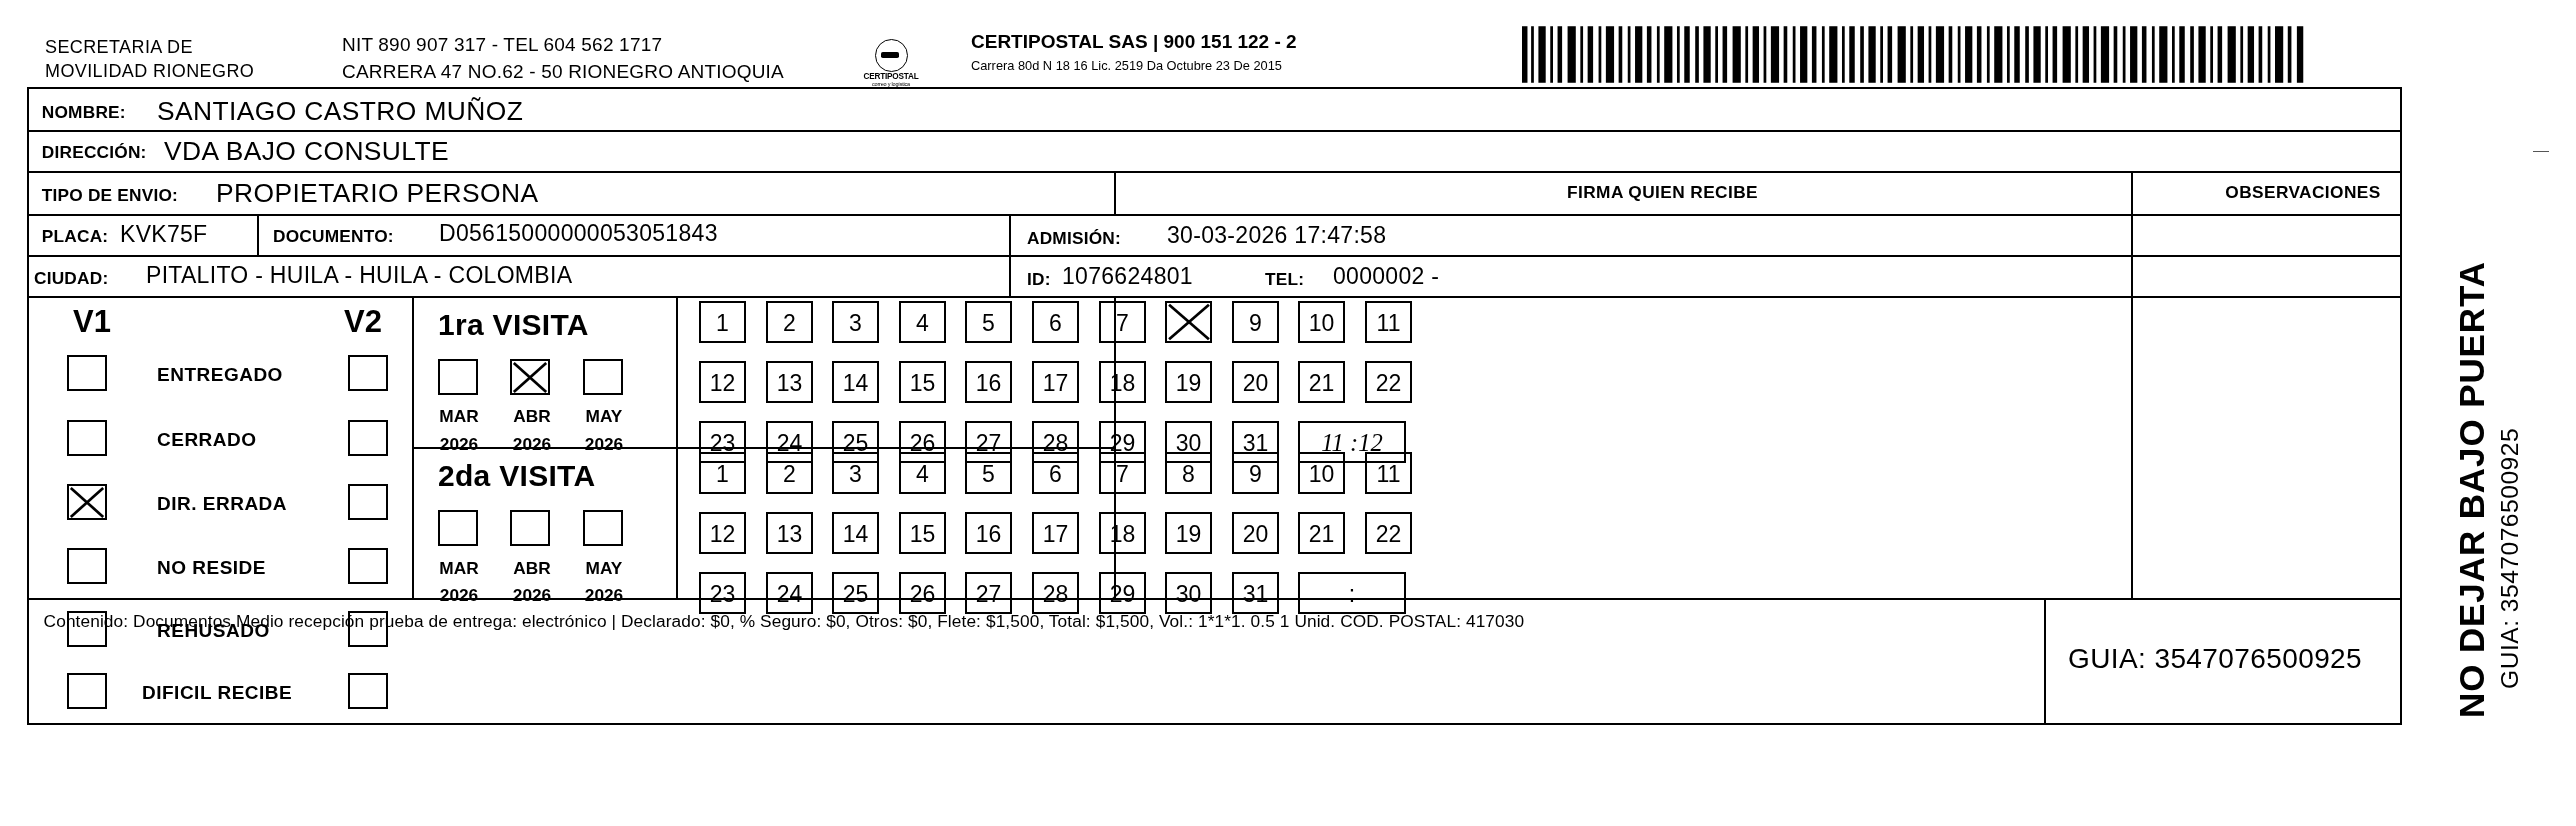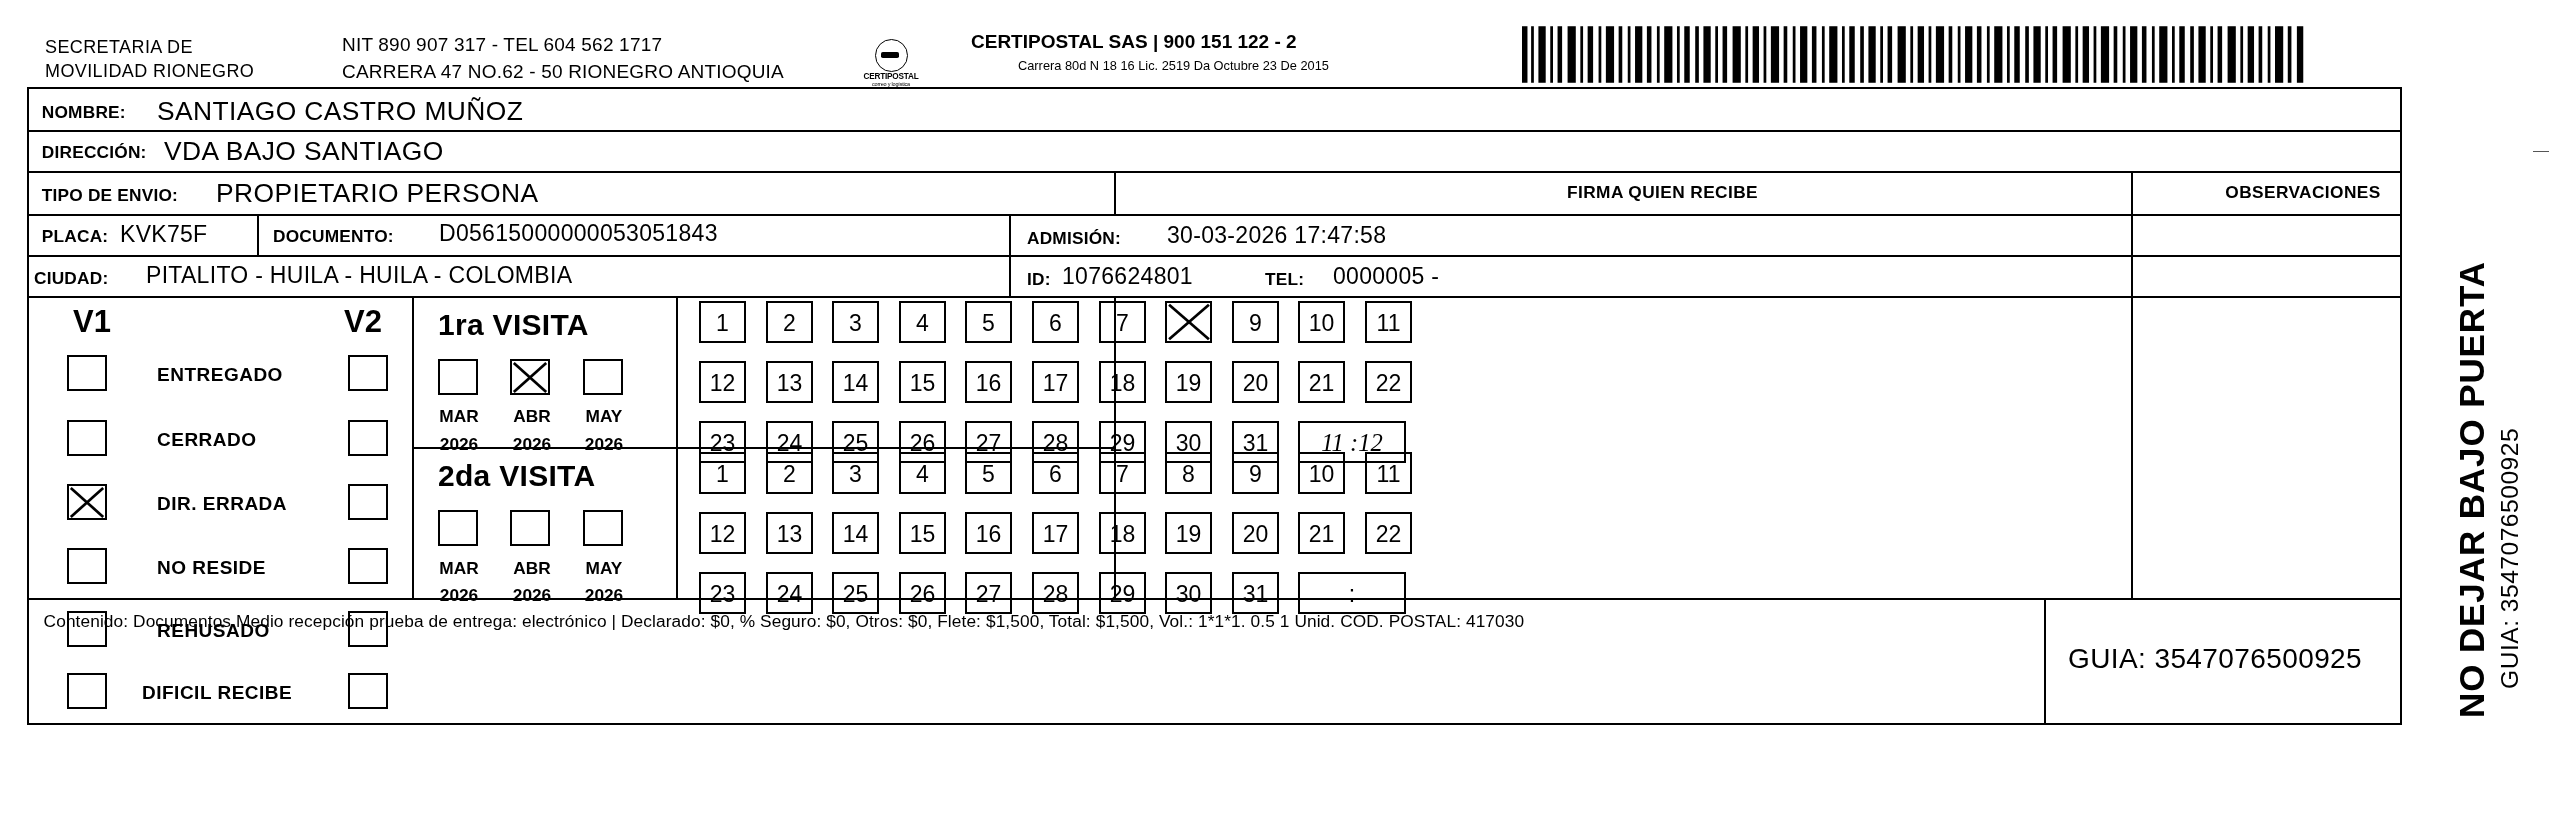--- a/index.html
+++ b/index.html
@@ -77,21 +77,20 @@
   .hdr-cert {
     position: absolute;
     left: 944px; top: 16.4px;
     font-size: 19px;
     font-weight: bold;
   }
   .hdr-cert .sub {
     font-size: 12.8px;
     font-weight: normal;
     margin-top: 5.5px;
-    margin-left: 47px;
   }
   .barcode {
     position: absolute;
     left: 1495px; top: 11px;
     width: 784px; height: 57px;
   }
   .barcode svg { display: block; }
 
   
   .mainbox {
@@ -360,40 +359,40 @@
       <div class="row-line" style="top:82px;"></div>
       <div class="row-line" style="top:125px;"></div>
       <div class="row-line" style="top:166px;"></div>
       <div class="row-line" style="top:207px;"></div>
       <div class="row-line" style="top:509px;"></div>
 
       <div class="cell-text lbl-small" style="left:12.8px; top:12.8px;">NOMBRE:</div>
       <div class="cell-text val-big" style="left:128px; top:6.4px;">SANTIAGO CASTRO MUÑOZ</div>
 
       <div class="cell-text lbl-small" style="left:12.8px; top:53px;">DIRECCIÓN:</div>
-      <div class="cell-text val-big" style="left:135px; top:47px;">VDA BAJO SANTIAGO</div>
+      <div class="cell-text val-big" style="left:135px; top:47px;">VDA BAJO CONSULTE</div>
 
       <div class="cell-text lbl-small" style="left:12.8px; top:96px;">TIPO DE ENVIO:</div>
       <div class="cell-text val-big" style="left:187px; top:89px;">PROPIETARIO PERSONA</div>
 
       <div class="cell-text lbl-small" style="left:12.8px; top:137px;">PLACA:</div>
       <div class="cell-text val-mid" style="left:91px; top:132px;">KVK75F</div>
       <div class="vline" style="left:228px; top:125px; height:41px;"></div>
       <div class="cell-text lbl-small" style="left:244px; top:137px;">DOCUMENTO:</div>
       <div class="cell-text val-mid" style="left:410px; top:131px;">D05615000000053051843</div>
       <div class="vline" style="left:980px; top:125px; height:82px;"></div>
       <div class="cell-text lbl-small" style="left:998px; top:139px;">ADMISIÓN:</div>
       <div class="cell-text val-mid" style="left:1138px; top:133px;">30-03-2026 17:47:58</div>
 
       <div class="cell-text lbl-small" style="left:5px; top:179px;">CIUDAD:</div>
       <div class="cell-text val-mid" style="left:117px; top:173px;">PITALITO - HUILA - HUILA - COLOMBIA</div>
       <div class="cell-text lbl-small" style="left:998px; top:180px;">ID:</div>
       <div class="cell-text val-mid" style="left:1033px; top:174px;">1076624801</div>
       <div class="cell-text lbl-small" style="left:1236px; top:180px;">TEL:</div>
-      <div class="cell-text val-mid" style="left:1304px; top:174px;">0000005 -</div>
+      <div class="cell-text val-mid" style="left:1304px; top:174px;">0000002 -</div>
 
       <div class="vline" style="left:1085px; top:82px; height:43px;"></div>
       <div class="vline" style="left:1085px; top:207px; height:302px;"></div>
       <div class="vline" style="left:2102px; top:82px; height:427px;"></div>
       <div class="firma-head" style="left:1085px; top:93px; width:1017px;">FIRMA QUIEN RECIBE</div>
       <div class="obs-head" style="left:2102px; top:93px; width:264px;">OBSERVACIONES</div>
 
       <div class="vhdr" style="left:44px; top:215px;">V1</div>
       <div class="vhdr" style="left:315px; top:215px;">V2</div>
 

